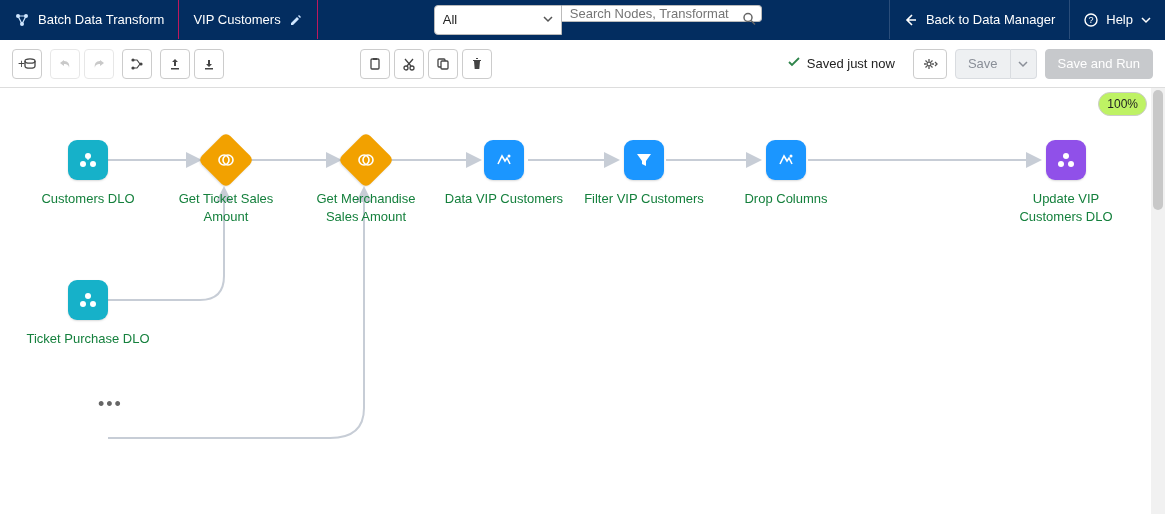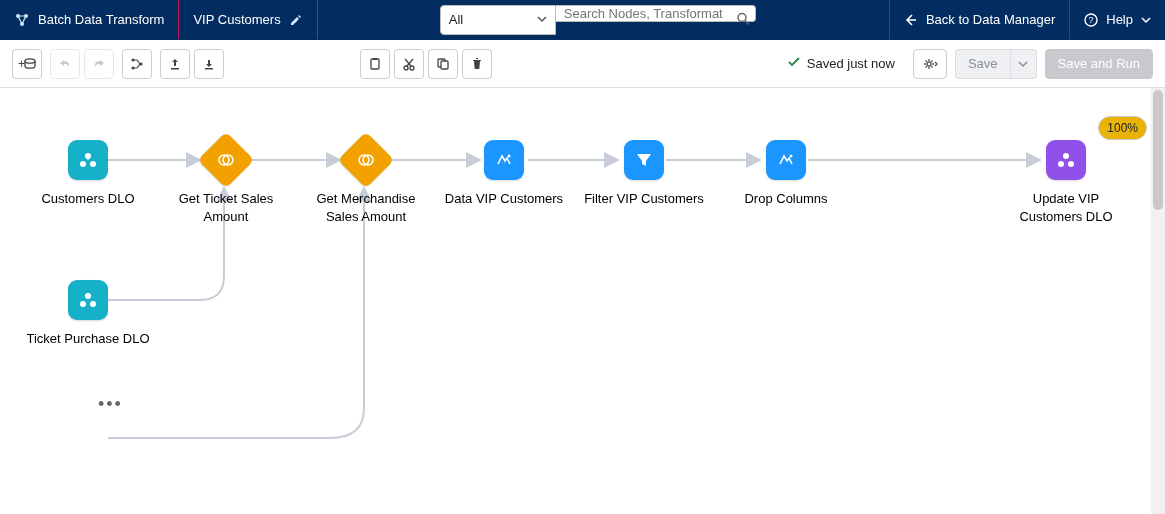--- a/index.html
+++ b/index.html
@@ -2,21 +2,21 @@
 <html><head>
 <meta charset="utf-8">
 <style>
   * { box-sizing: border-box; margin: 0; padding: 0; }
   body { font-family: "Segoe UI", Arial, sans-serif; font-size: 13px; color: #222; background: #fff; width: 1165px; height: 514px; overflow: hidden; }
   .topbar { display: flex; height: 40px; background: #032d60; color: #fff; align-items: stretch; border-bottom: 1px solid #032d60; }
   .topbar .segment { display: flex; align-items: center; padding: 0 14px; border-right: 1px solid #be185d; gap: 8px; }
   .brand-icon svg, .pencil-icon svg, .arrow-icon svg, .help-icon svg, .chev svg { display: block; }
   .search-area { flex: 0 0 auto; display: flex; align-items: center; padding: 4px 8px; }
   .search-box { display: flex; height: 30px; }
-  .search-select { width: 116px; border: 1px solid #bbb; border-radius: 4px 0 0 4px; background: #fff; color: #222; display: flex; align-items: center; justify-content: space-between; padding: 0 8px; font-size: 13px; }
+  .search-select { width: 128px; border: 1px solid #bbb; border-radius: 4px 0 0 4px; background: #fff; color: #222; display: flex; align-items: center; justify-content: space-between; padding: 0 8px; font-size: 13px; }
   .search-input { width: 200px; border: 1px solid #bbb; border-left: none; border-radius: 0 4px 4px 0; padding: 0 28px 0 8px; font-size: 13px; color: #555; outline: none; }
   .search-wrap { position: relative; }
   .search-glass { position: absolute; right: 6px; top: 50%; transform: translateY(-50%); pointer-events: none; }
   .spacer { flex: 1; }
   .right-links { display: flex; margin-left: 11px; }
   .right-links .segment { border-left: 1px solid #2a4d7a; border-right: none; }
 
   .toolbar { height: 48px; border-bottom: 1px solid #ddd; display: flex; align-items: center; padding: 0 12px; gap: 8px; background: #fff; }
   .tbtn { width: 30px; height: 30px; border: 1px solid #ccc; border-radius: 4px; background: #fff; display: flex; align-items: center; justify-content: center; cursor: pointer; }
   .tbtn.disabled { opacity: 0.45; cursor: default; }
@@ -27,31 +27,31 @@
   .savebtns { display: flex; align-items: center; gap: 8px; margin-left: 10px; }
   .btn { height: 30px; border: 1px solid #ccc; border-radius: 4px; background: #fff; padding: 0 12px; display: flex; align-items: center; justify-content: center; cursor: pointer; }
   .btn.small { width: 34px; padding: 0; }
   .btn.split { border-radius: 4px 0 0 4px; }
   .btn.splitcaret { border-left: none; border-radius: 0 4px 4px 0; width: 26px; padding: 0; }
   .btn.disabled { background: #eef0f2; color: #8a8f98; border-color: #d9dce0; cursor: default; }
   .btn.primary { background: #c7c9cc; color: #fff; border-color: #c7c9cc; }
 
   .canvas-wrap { position: relative; height: calc(514px - 88px); overflow: hidden; }
   .canvas { position: absolute; inset: 0; background: #fff; }
-  .zoom-badge { position: absolute; top: 28px; right: 18px; border: 1px solid #ccc; border-radius: 12px; background: #eab308; padding: 4px 8px; font-size: 12px; }
+  .zoom-badge { position: absolute; top: 4px; right: 18px; border: 1px solid #ccc; border-radius: 12px; background: #bef264; padding: 4px 8px; font-size: 12px; }
   .vscroll { position: absolute; top: 0; right: 0; bottom: 0; width: 14px; background: #f1f1f1; }
   .vscroll .thumb { position: absolute; left: 2px; right: 2px; top: 2px; height: 120px; background: #c8c8c8; border-radius: 5px; }
 
   svg.flow { position: absolute; left: 0; top: 0; }
   .node { position: absolute; width: 140px; display: flex; flex-direction: column; align-items: center; }
   .node .shape { width: 40px; height: 40px; border-radius: 9px; display: flex; align-items: center; justify-content: center; box-shadow: 0 1px 2px rgba(0,0,0,0.15); }
   .node .shape.diamond { transform: rotate(45deg); border-radius: 6px; }
   .node .shape.diamond > * { transform: rotate(-45deg); }
   .node .shape.selected { outline: 3px solid #9ad7ef; outline-offset: 2px; border-radius: 50%; }
-  .node .nlabel { margin-top: 10px; text-align: center; font-size: 13px; color: #000000; line-height: 1.35; max-width: 130px; }
+  .node .nlabel { margin-top: 10px; text-align: center; font-size: 13px; color: #15803d; line-height: 1.35; max-width: 130px; }
   .ellipsis { position: absolute; font-size: 18px; color: #666; letter-spacing: 2px; }
 
   .c-teal { background: #16b1c9; }
   .c-amber { background: #f2a100; }
   .c-blue { background: #1b96ff; }
   .c-purple { background: #9050e9; }
 
   .ico-white { fill: #fff; }
 </style>
 </head>

